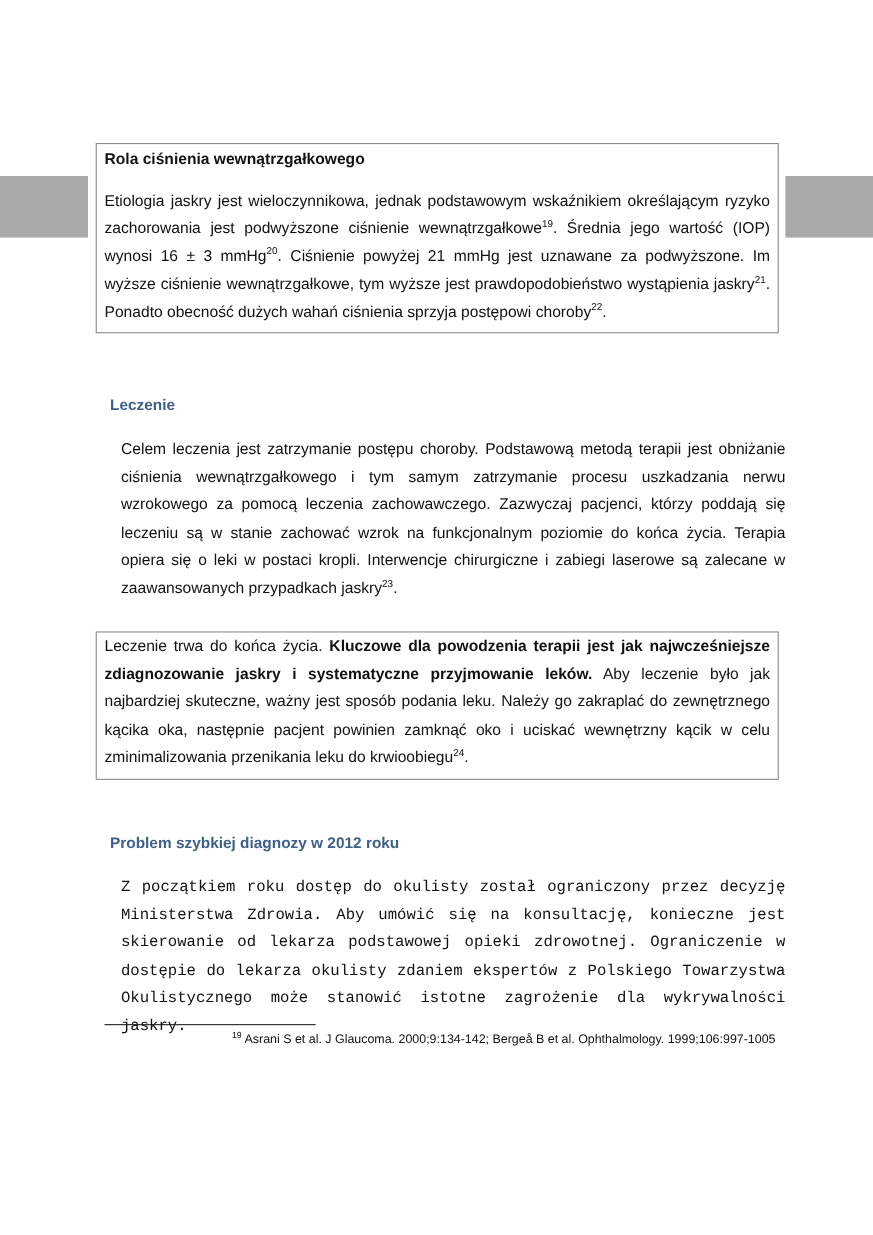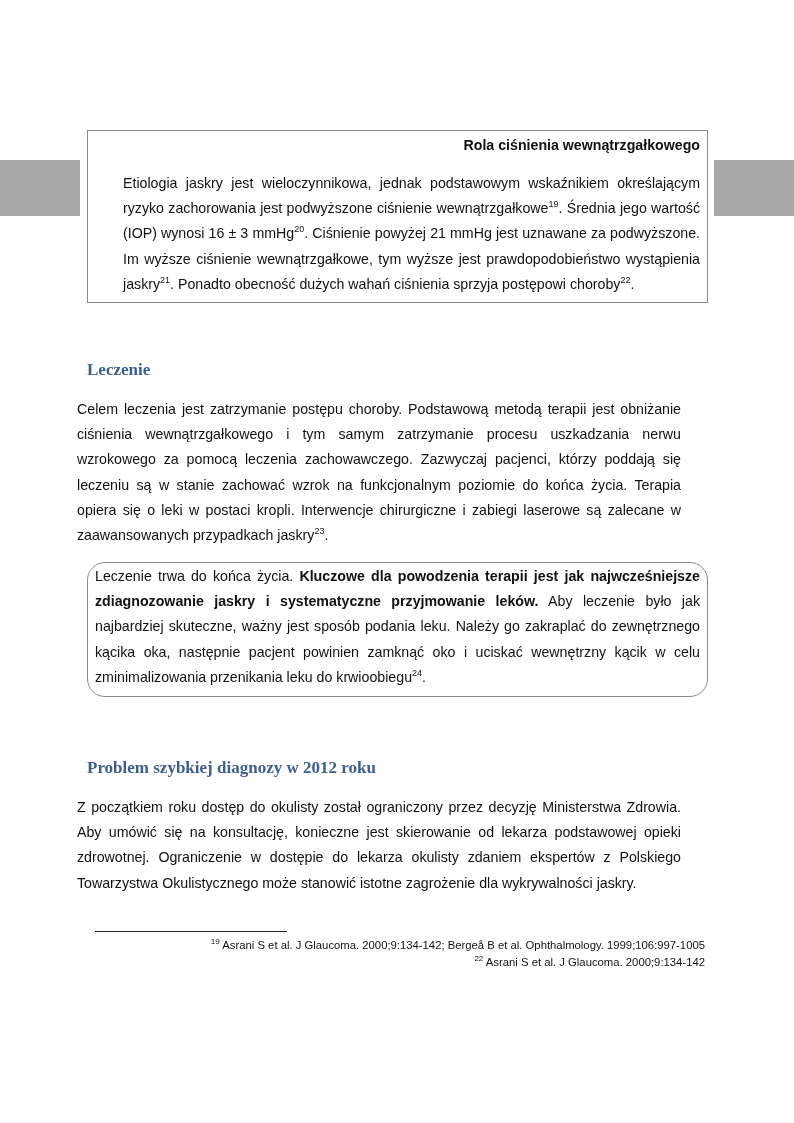--- a/index.html
+++ b/index.html
@@ -4,31 +4,31 @@
 <style>
   html, body { margin: 0; padding: 0; background: #ffffff; }
   body { width: 794px; height: 1123px; position: relative; overflow: hidden;
          font-family: "Liberation Sans", sans-serif; color: #111; }
   .side-block { position: absolute; background: #a9a9a9; width: 80px; height: 56px; top: 160px; }
   .side-left { left: 0; }
   .side-right { left: 714px; }
   .box { position: absolute; left: 87px; width: 605px; border: 1px solid #8a8a8a; padding: 0 7px;
          box-sizing: content-box; }
   #box1 { top: 130px; height: 171px; }
-  #box2 { top: 562px; height: 133px; border-radius: 18px; }
-  .box-title { font-weight: bold; font-size: 14.2px; margin-top: 4px; line-height: 20px; text-align: right; }
+  #box2 { top: 574px; height: 133px; }
+  .box-title { font-weight: bold; font-size: 14.2px; margin-top: 4px; line-height: 20px; }
   p { margin: 0; font-size: 14.2px; line-height: 25.2px; text-align: justify; }
-  #box1 p { margin-top: 16px; margin-left: 28px; }
+  #box1 p { margin-top: 16px; }
   #box2 p { margin-top: 1px; }
-  .section-heading { position: absolute; left: 87px; font-weight: bold; font-size: 17px; color: #3d5f8a; font-family: Liberation Serif, serif; }
+  .section-heading { position: absolute; left: 100px; font-weight: bold; font-size: 14px; color: #3d5f8a; }
   #h-leczenie { top: 360px; }
   #h-problem { top: 758px; }
-  .body-par { position: absolute; left: 77px; width: 604px; }
+  .body-par { position: absolute; left: 110px; width: 604px; }
   #par-leczenie { top: 397px; }
-  #par-problem { top: 795px; }
+  #par-problem { top: 795px; font-family: Liberation Mono, monospace; }
   sup { font-size: 9px; line-height: 0; vertical-align: super; }
   .fn-rule { position: absolute; left: 95px; top: 931px; width: 192px; height: 1px; background: #222; }
   .footnotes { position: absolute; left: 95px; top: 938px; width: 610px; font-size: 11.3px; line-height: 14.4px; color: #111; }
   .fn { margin: 0 0 2.8px 0; text-align: right; }
   .fn sup { font-size: 8px; }
 </style>
 </head>
 <body>
 
 <div class="side-block side-left"></div>
@@ -47,14 +47,13 @@
 <div class="box" id="box2">
   <p><span>Leczenie trwa do końca życia. </span><b>Kluczowe dla powodzenia terapii jest jak najwcześniejsze zdiagnozowanie jaskry i systematyczne przyjmowanie leków.</b><span> Aby leczenie było jak najbardziej skuteczne, ważny jest sposób podania leku. Należy go zakraplać do zewnętrznego kącika oka, następnie pacjent powinien zamknąć oko i uciskać wewnętrzny kącik w celu zminimalizowania przenikania leku do krwioobiegu</span><sup>24</sup><span>.</span></p>
 </div>
 
 <div class="section-heading" id="h-problem">Problem szybkiej diagnozy w 2012 roku</div>
 <p class="body-par" id="par-problem">Z początkiem roku dostęp do okulisty został ograniczony przez decyzję Ministerstwa Zdrowia. Aby umówić się na konsultację, konieczne jest skierowanie od lekarza podstawowej opieki zdrowotnej. Ograniczenie w dostępie do lekarza okulisty zdaniem ekspertów z Polskiego Towarzystwa Okulistycznego może stanowić istotne zagrożenie dla wykrywalności jaskry.</p>
 
 <div class="fn-rule"></div>
 <div class="footnotes">
   <div class="fn"><sup>19</sup><span> Asrani S et al. J Glaucoma. 2000;9:134-142; Bergeå B et al. Ophthalmology. 1999;106:997-1005</span></div>
-  <div class="fn"><sup>22</sup><span> Asrani S et al. J Glaucoma. 2000;9:134-142</span></div>
 </div>
 
 </body></html>

